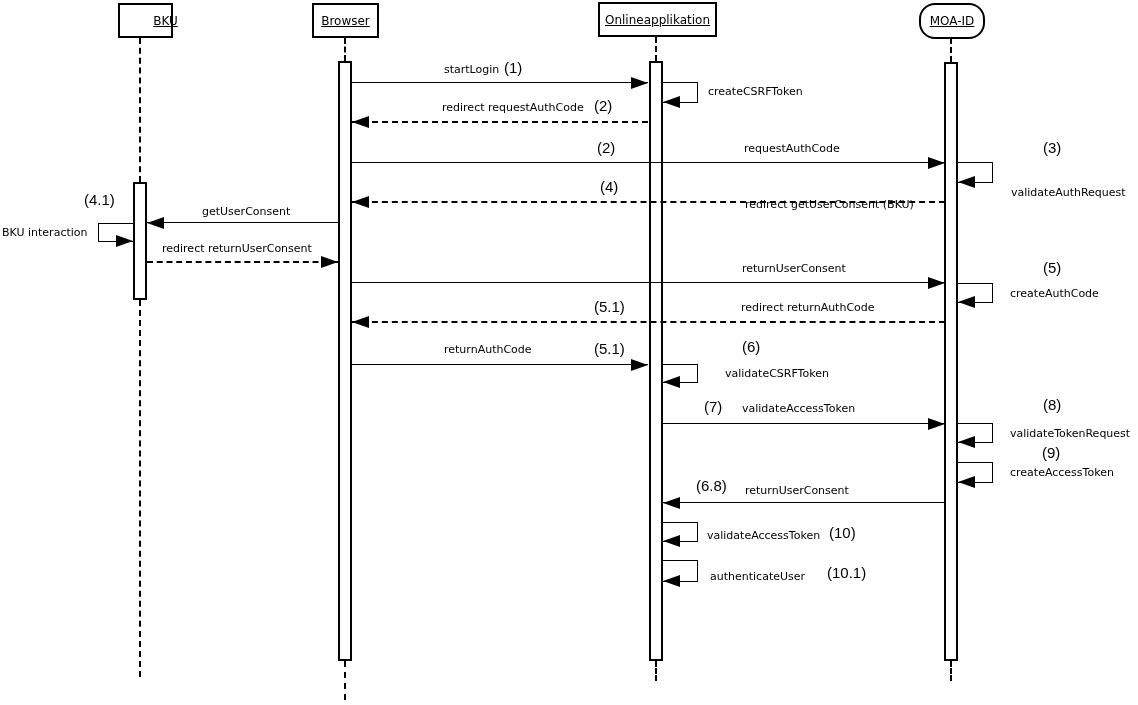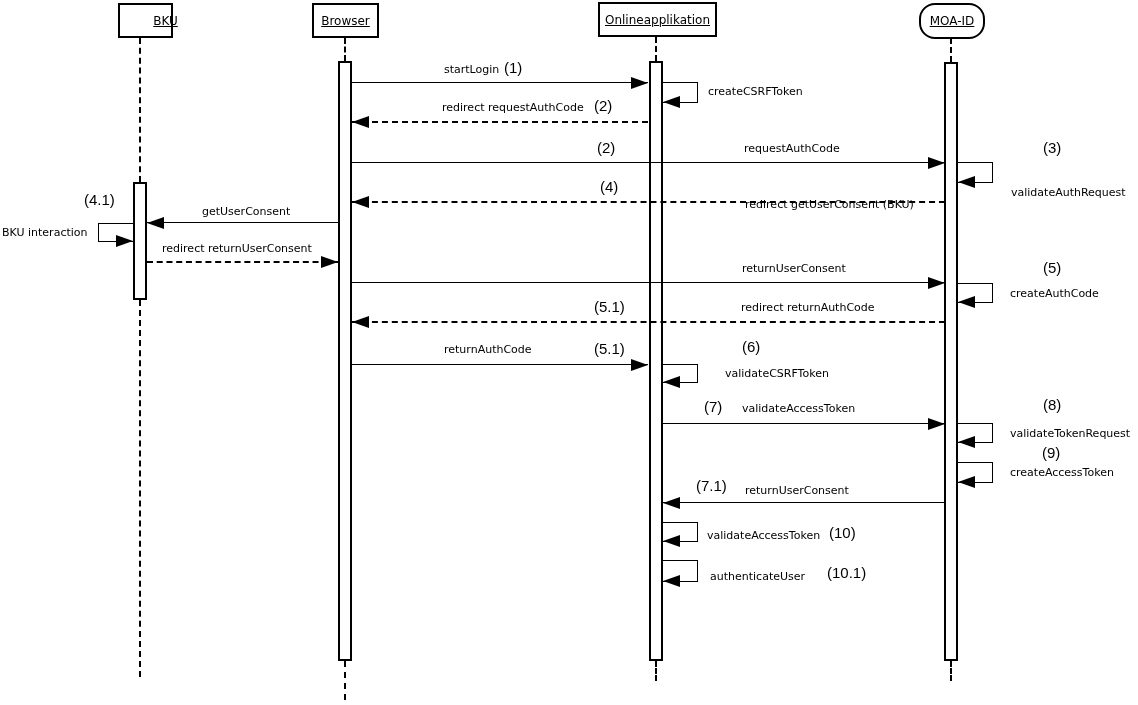--- a/index.html
+++ b/index.html
@@ -178,21 +178,21 @@
   <div class="num" style="left:1043px; top:396px;">(8)</div>
   <div class="lbl" style="left:1010px; top:427px;">validateTokenRequest</div>
 
   <div class="loop" style="left:958px; top:462px; width:35px; height:21px;"></div>
   <div class="arr l" style="left:958px; top:476px;"></div>
   <div class="num" style="left:1042px; top:444px;">(9)</div>
   <div class="lbl" style="left:1010px; top:466px;">createAccessToken</div>
 
   <div class="line" style="left:663px; top:502px; width:282px;"></div>
   <div class="arr l" style="left:663px; top:497px;"></div>
-  <div class="num" style="left:696px; top:477px;">(7.1)</div>
+  <div class="num" style="left:696px; top:477px;">(6.8)</div>
   <div class="lbl" style="left:745px; top:484px;">returnUserConsent</div>
 
   <div class="loop" style="left:663px; top:522px; width:35px; height:20px;"></div>
   <div class="arr l" style="left:663px; top:535px;"></div>
   <div class="lbl" style="left:707px; top:529px;">validateAccessToken</div>
   <div class="num" style="left:829px; top:524px;">(10)</div>
 
   <div class="loop" style="left:663px; top:560px; width:35px; height:22px;"></div>
   <div class="arr l" style="left:663px; top:575px;"></div>
   <div class="lbl" style="left:710px; top:570px;">authenticateUser</div>

